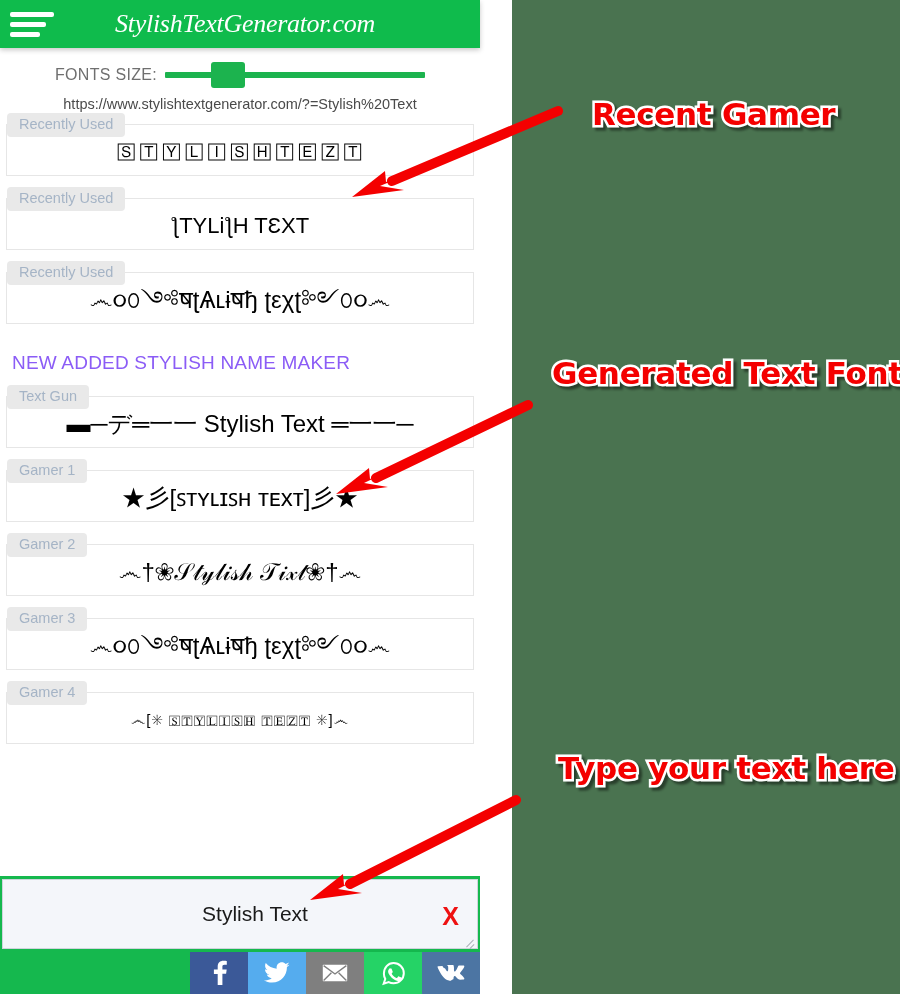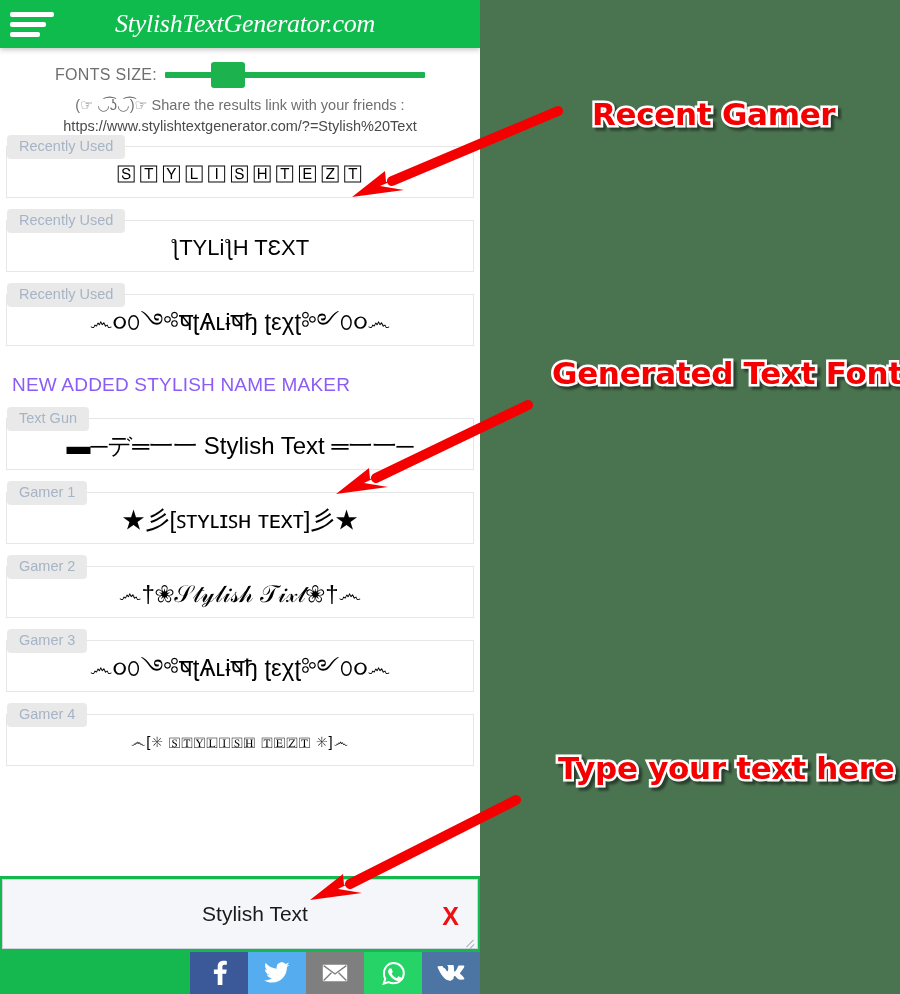--- a/index.html
+++ b/index.html
@@ -17,20 +17,21 @@
 
   
   #phone {
     position: absolute;
     left: 0;
     top: 0;
     width: 480px;
     height: 994px;
     background: #ffffff;
     overflow: hidden;
+    padding-left: 32px;
   }
 
   
   #app-header {
     position: absolute;
     left: 0; top: 0;
     width: 480px;
     height: 48px;
     background: #0fbb4c;
     display: flex;
@@ -324,21 +325,20 @@
   <div id="screen-body">
 
     <div id="fontsize-row">
       <span id="fontsize-label">FONTS SIZE:</span>
       <div id="fontsize-slider">
         <div id="slider-track"></div>
         <div id="slider-thumb"></div>
       </div>
     </div>
 
-    <div id="share-line">(☞ ◡͡ʖ◡͡)☞ Share the results link with your friends :</div>
     <div id="share-url">https://www.stylishtextgenerator.com/?=Stylish%20Text</div>
 
     <div id="recent-rows">
       <div class="font-row">
         <span class="row-chip">Recently Used</span>
         <span class="row-sample boxed">🅂 🅃 🅈 🄻 🄸 🅂 🄷  🅃 🄴 🅉 🅃</span>
       </div>
       <div class="font-row" style="margin-top:22px;">
         <span class="row-chip">Recently Used</span>
         <span class="row-sample big">ƪTYLiƪH TƐXT</span>

